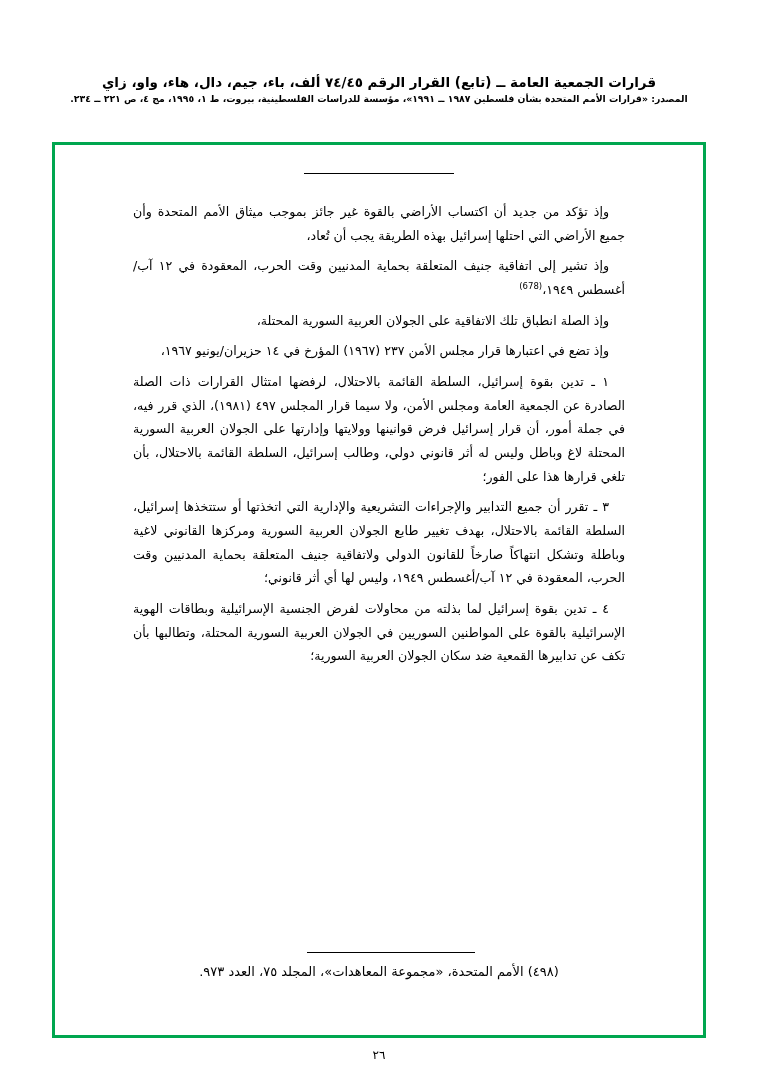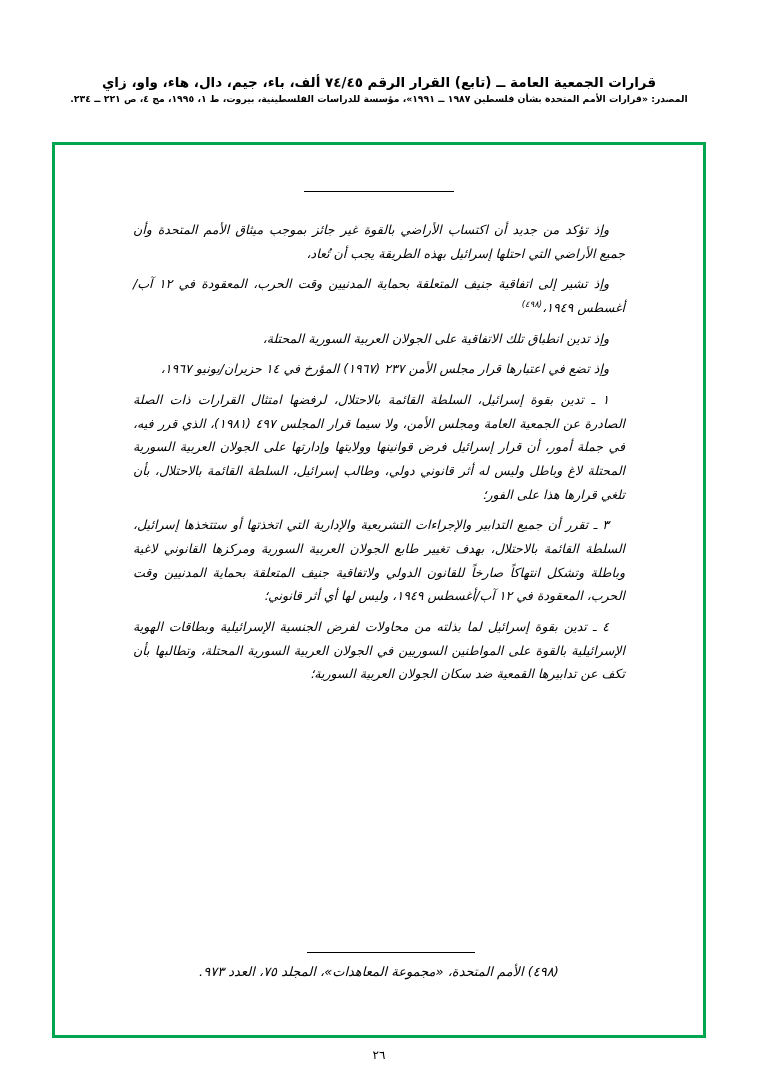--- a/index.html
+++ b/index.html
@@ -49,23 +49,22 @@
     left: 52px;
     width: 654px;
     height: 896px;
     border: 3px solid #00a64f;
     box-sizing: border-box;
     background: #ffffff;
   }
   .frame-inner {
     position: absolute;
     inset: 0;
-    padding: 44px 78px 0 78px;
+    padding: 26px 78px 0 78px;
     box-sizing: border-box;
-    font-style: italic;
   }
   .top-rule {
     width: 150px;
     height: 1px;
     background: #000000;
     margin: 0 auto 0 auto;
     position: relative;
     top: 2px;
   }
   
@@ -131,22 +130,22 @@
     <div class="header-source">المصدر: «قرارات الأمم المتحدة بشأن فلسطين ١٩٨٧ ــ ١٩٩١»، مؤسسة للدراسات الفلسطينية، بيروت، ط ١، ١٩٩٥، مج ٤، ص ٢٢١ ــ ٢٣٤.</div>
   </div>
 
   <div class="frame">
     <div class="frame-inner">
 
       <div class="top-rule"></div>
 
       <div class="body-text">
         <p class="para indent">وإذ تؤكد من جديد أن اكتساب الأراضي بالقوة غير جائز بموجب ميثاق الأمم المتحدة وأن جميع الأراضي التي احتلها إسرائيل بهذه الطريقة يجب أن تُعاد،</p>
-        <p class="para indent"><span>وإذ تشير إلى اتفاقية جنيف المتعلقة بحماية المدنيين وقت الحرب، المعقودة في ١٢ آب/أغسطس ١٩٤٩،</span><span class="sup">(٤٩٨)</span></p>
-        <p class="para indent">وإذ تدين انطباق تلك الاتفاقية على الجولان العربية السورية المحتلة،</p>
+        <p class="para indent"><span>وإذ تشير إلى اتفاقية جنيف المتعلقة بحماية المدنيين وقت الحرب، المعقودة في ١٢ آب/أغسطس ١٩٤٩،</span><span class="sup">(678)</span></p>
+        <p class="para indent">وإذ الصلة انطباق تلك الاتفاقية على الجولان العربية السورية المحتلة،</p>
         <p class="para indent">وإذ تضع في اعتبارها قرار مجلس الأمن ٢٣٧ (١٩٦٧) المؤرخ في ١٤ حزيران/يونيو ١٩٦٧،</p>
         <p class="para indent">١ ـ تدين بقوة إسرائيل، السلطة القائمة بالاحتلال، لرفضها امتثال القرارات ذات الصلة الصادرة عن الجمعية العامة ومجلس الأمن، ولا سيما قرار المجلس ٤٩٧ (١٩٨١)، الذي قرر فيه، في جملة أمور، أن قرار إسرائيل فرض قوانينها وولايتها وإدارتها على الجولان العربية السورية المحتلة لاغ وباطل وليس له أثر قانوني دولي، وطالب إسرائيل، السلطة القائمة بالاحتلال، بأن تلغي قرارها هذا على الفور؛</p>
         <p class="para indent">٣ ـ تقرر أن جميع التدابير والإجراءات التشريعية والإدارية التي اتخذتها أو ستتخذها إسرائيل، السلطة القائمة بالاحتلال، بهدف تغيير طابع الجولان العربية السورية ومركزها القانوني لاغية وباطلة وتشكل انتهاكاً صارخاً للقانون الدولي ولاتفاقية جنيف المتعلقة بحماية المدنيين وقت الحرب، المعقودة في ١٢ آب/أغسطس ١٩٤٩، وليس لها أي أثر قانوني؛</p>
         <p class="para indent">٤ ـ تدين بقوة إسرائيل لما بذلته من محاولات لفرض الجنسية الإسرائيلية وبطاقات الهوية الإسرائيلية بالقوة على المواطنين السوريين في الجولان العربية السورية المحتلة، وتطالبها بأن تكف عن تدابيرها القمعية ضد سكان الجولان العربية السورية؛</p>
       </div>
 
       <div class="footnote-wrap">
         <div class="footnote-rule"></div>
         <div class="footnote">(٤٩٨) الأمم المتحدة، «مجموعة المعاهدات»، المجلد ٧٥، العدد ٩٧٣.</div>
       </div>

